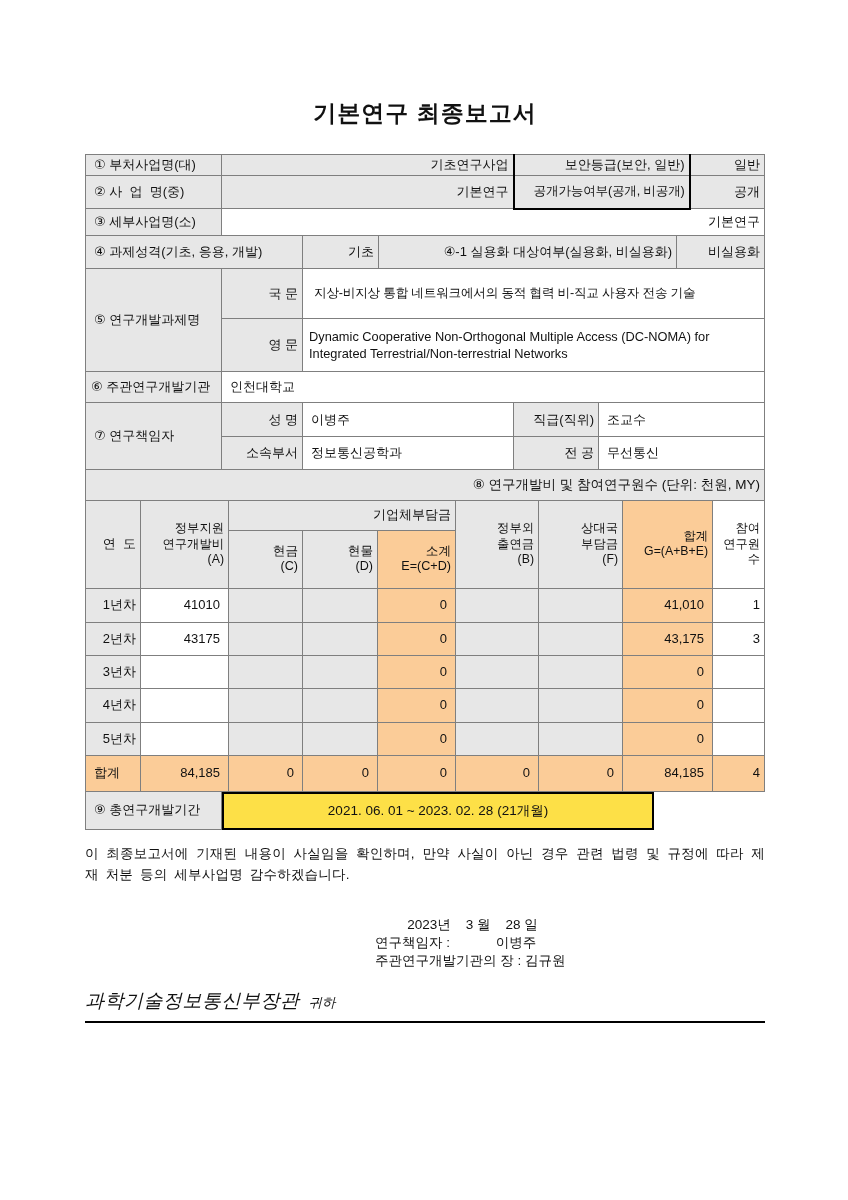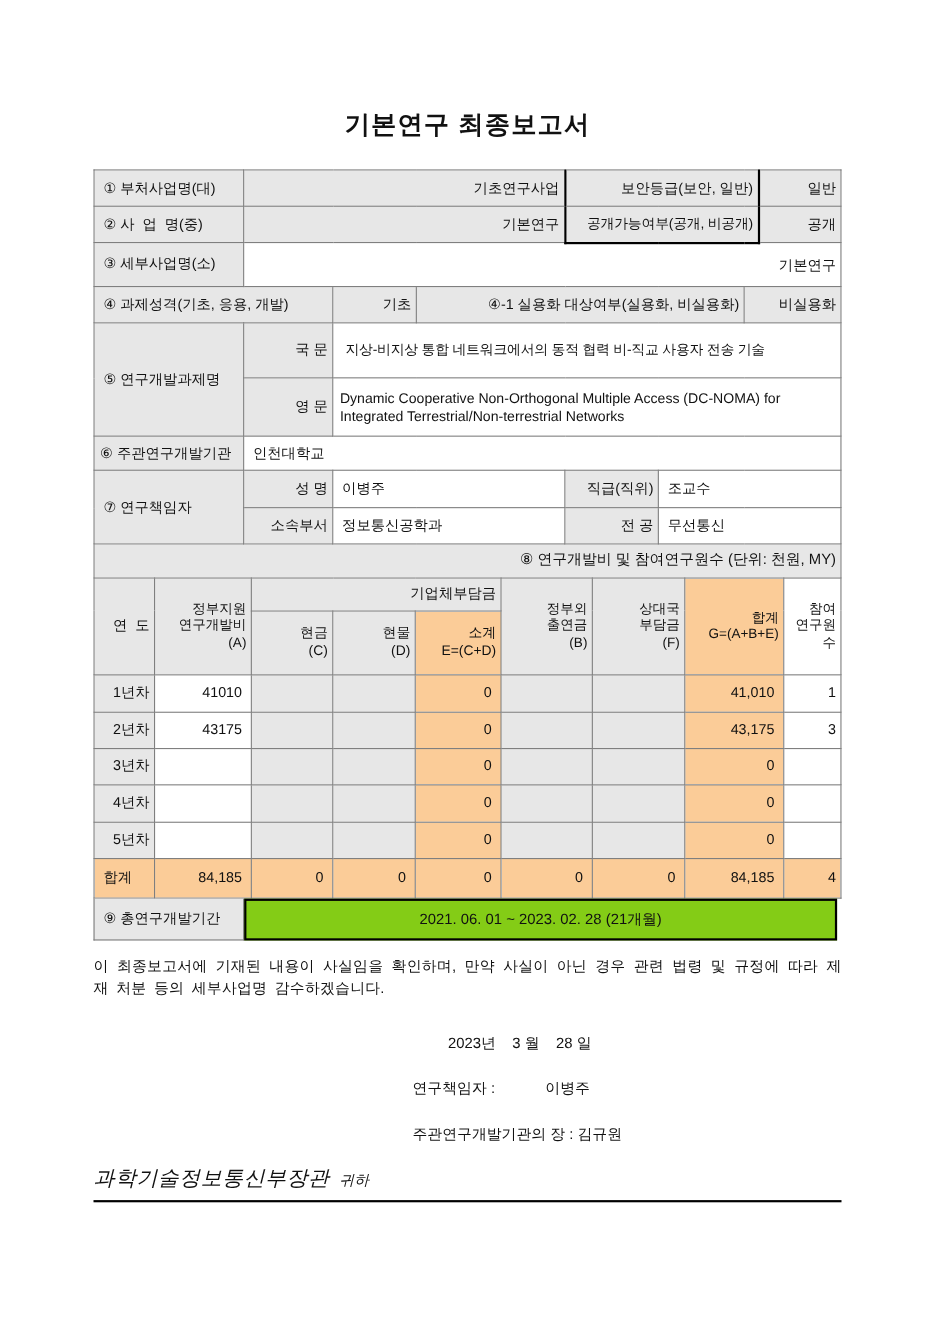--- a/index.html
+++ b/index.html
@@ -43,42 +43,41 @@
   .small-fit{font-size:12.6px;letter-spacing:-0.2px;padding-left:11px;}
   .eng{font-size:12.8px;padding-left:6px;line-height:1.35;}
   
   .row9{display:flex;width:680px;}
   .row9 .lbl{
     box-sizing:border-box;width:137px;height:38px;background:#e7e7e7;
     border-left:1px solid #7f7f7f;border-right:1px solid #7f7f7f;border-bottom:1px solid #7f7f7f;
     display:flex;align-items:center;padding-left:8px;font-size:13px;white-space:pre-wrap;
   }
   .row9 .val{
-    box-sizing:border-box;width:539px;height:38px;background:#84cc16;
+    box-sizing:border-box;width:432px;height:38px;background:#fde047;
     border:2px solid #000;
     display:flex;align-items:center;justify-content:center;font-size:13.5px;white-space:pre-wrap;
   }
   .declaration{
     margin-top:14px;
     font-size:13.5px;
     line-height:1.55;
     text-align:justify;
     word-spacing:3px;
     letter-spacing:0.2px;
   }
   .date-line{
     margin-top:30px;
     margin-left:95px;
     width:585px;
     text-align:center;
     font-size:13.5px;
     white-space:pre-wrap;
   }
   .sig-line{
-    margin-top:23px;
     margin-left:290px;
     font-size:13.5px;
     white-space:pre-wrap;
     display:flex;
   }
   .sig-line .nm{white-space:pre-wrap;}
   .minister-line{
     margin-top:18px;
     border-bottom:2px solid #000;
     padding-bottom:7px;
@@ -109,33 +108,33 @@
         <col style="width:136px">
           <col style="width:81px">
           <col style="width:76px">
           <col style="width:135px">
         <col style="width:85px">
           <col style="width:78px">
           <col style="width:13px">
           <col style="width:75px">
       </colgroup>
       <tbody>
-          <tr style="height:33px">
+          <tr style="height:21px">
         <td class="g lft">① 부처사업명(대)</td>
         <td class="g ctr" colspan="3">기초연구사업</td>
         <td class="g ctr tkl tkr" colspan="3">보안등급(보안, 일반)</td>
         <td class="g ctr">일반</td>
       </tr>
       <tr style="height:33px">
         <td class="g lft">② 사  업  명(중)</td>
         <td class="g ctr" colspan="3">기본연구</td>
         <td class="g ctr tkl tkr tkb small-fit" colspan="3">공개가능여부(공개, 비공개)</td>
         <td class="g ctr">공개</td>
       </tr>
-      <tr style="height:40px">
+      <tr style="height:27px">
         <td class="g lft">③ 세부사업명(소)</td>
         <td class="ctr" colspan="7">기본연구</td>
       </tr>
       <tr style="height:33px">
         <td class="g lft" colspan="2">④ 과제성격(기초, 응용, 개발)</td>
         <td class="g ctr">기초</td>
         <td class="g ctr" colspan="3">④-1 실용화 대상여부(실용화, 비실용화)</td>
         <td class="g ctr" colspan="2">비실용화</td>
       </tr>
       <tr style="height:50px">

